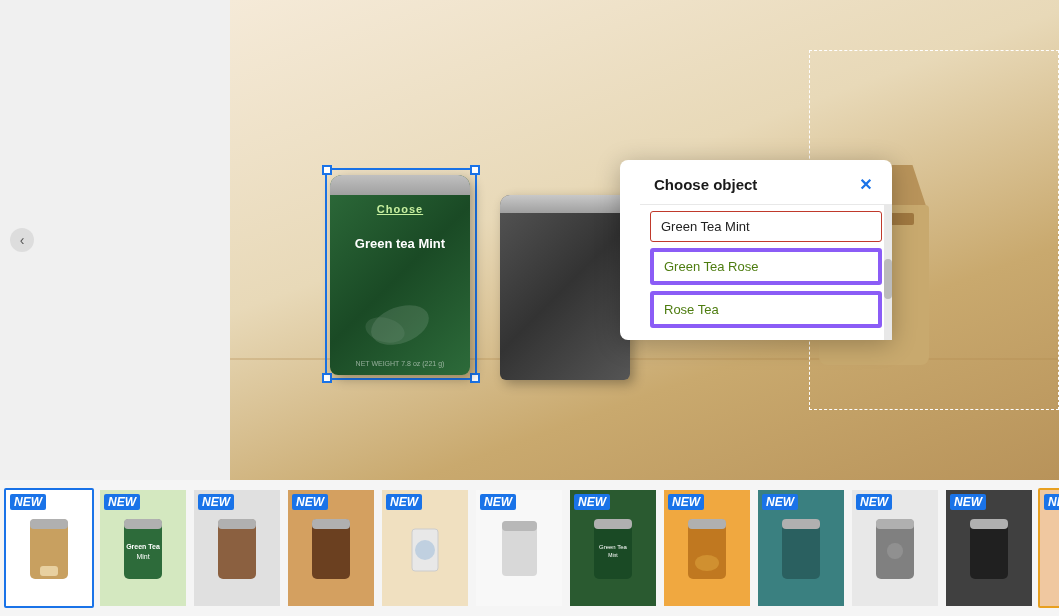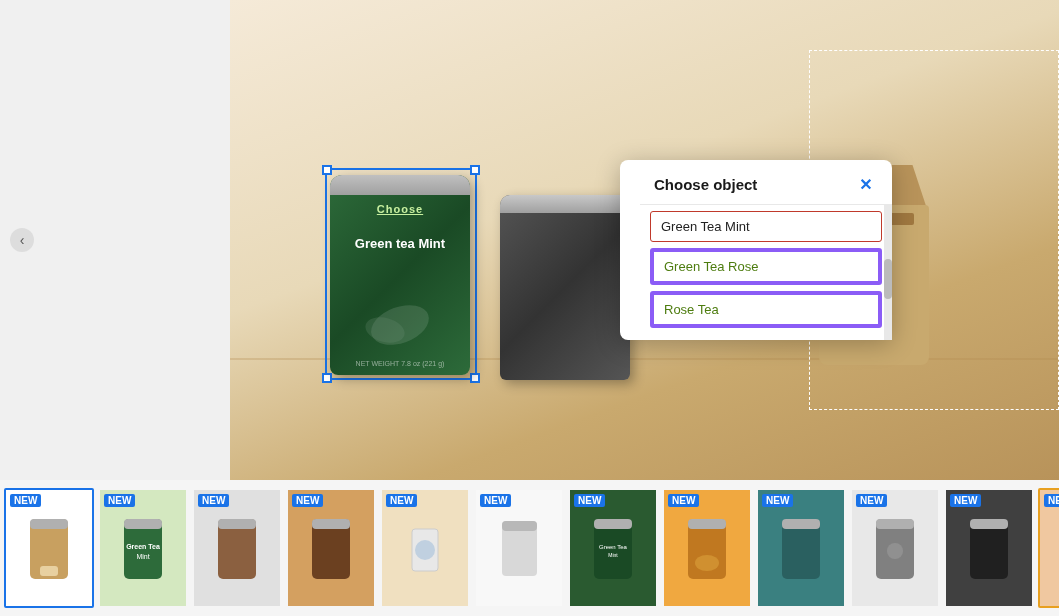--- a/index.html
+++ b/index.html
@@ -323,24 +323,25 @@
       display: flex;
       align-items: center;
       justify-content: center;
     }
     .thumb-badge {
       position: absolute;
       top: 4px;
       left: 4px;
       background: #1a73e8;
       color: white;
-      font-size: 10px;
+      font-size: 12px;
       font-weight: bold;
       padding: 1px 4px;
       border-radius: 2px;
+      font-style: italic;
     }
 
     
     .bg-white { background: white; }
     .bg-green-light { background: #d4e8c0; }
     .bg-gray { background: #e0e0e0; }
     .bg-brown { background: #d4a060; }
     .bg-beige { background: #f0e0c0; }
     .bg-white2 { background: #f8f8f8; }
     .bg-dark-green { background: #2a5a30; }

